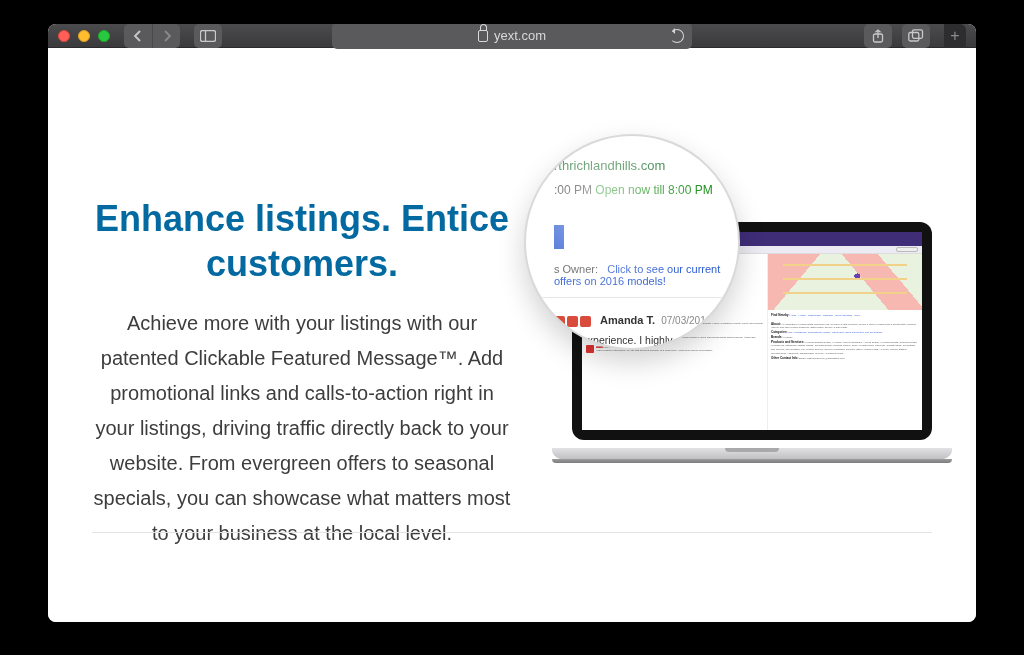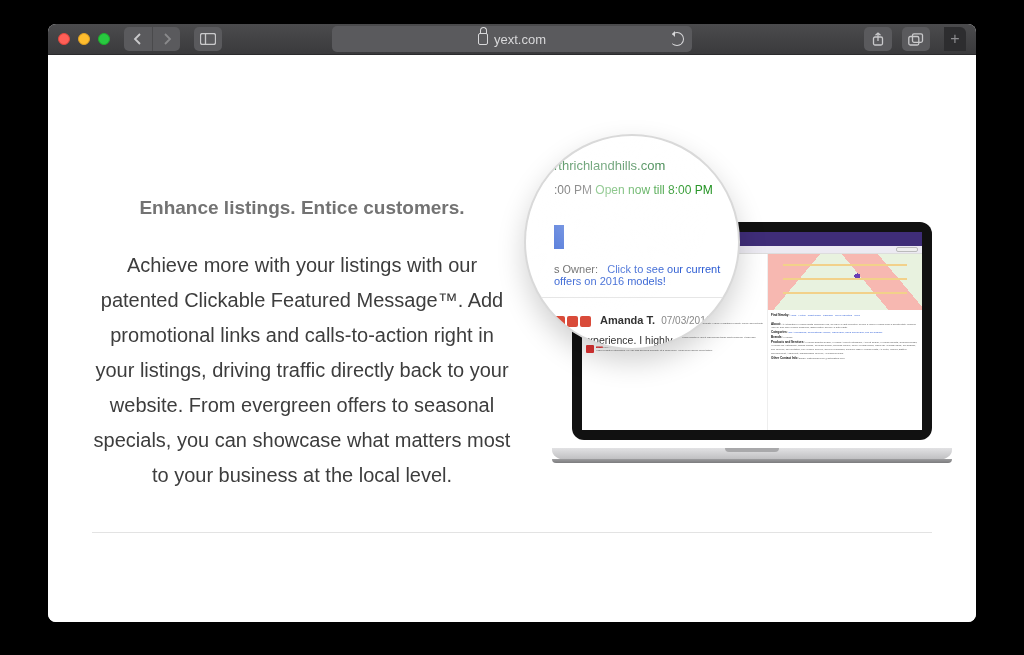--- a/index.html
+++ b/index.html
@@ -9,21 +9,21 @@
     position: absolute;
     left: 48px; top: 24px;
     width: 928px; height: 598px;
     background: #fff;
     border-radius: 8px;
     box-shadow: 0 22px 45px rgba(0,0,0,0.55);
     overflow: hidden;
   }
 
   .title-bar {
-    height: 31px;
+    height: 24px;
     background: linear-gradient(#4b4b4d, #3a3a3c);
     border-bottom: 1px solid #2b2b2d;
     display: flex;
     align-items: center;
     padding: 0 10px;
     gap: 8px;
     position: relative;
   }
   .traffic { display: flex; gap: 8px; margin-right: 6px; }
   .dot { width: 12px; height: 12px; border-radius: 50%; }
@@ -79,22 +79,22 @@
 
   .content {
     position: absolute;
     top: 36px; left: 0; right: 0; bottom: 0;
     background: #fff;
     padding: 80px 44px 0 44px;
   }
   .hero { display: flex; gap: 24px; }
   .copy { flex: 0 0 420px; text-align: center; padding-top: 56px; }
   .copy h1 {
-    font-size: 19px; line-height: 1.25; font-weight: 700; color:#737373;
-    margin-bottom: 28px;
+    font-size: 36px; line-height: 1.25; font-weight: 700; color:#0369a1;
+    margin-bottom: 20px;
   }
   .copy p {
     font-size: 20px; line-height: 1.75; color: #3d3d3d;
   }
 
   .device-wrap { flex: 1; position: relative; height: 360px; }
 
   .laptop {
     position: absolute; left: 16px; top: 82px;
     width: 400px; height: 238px;

